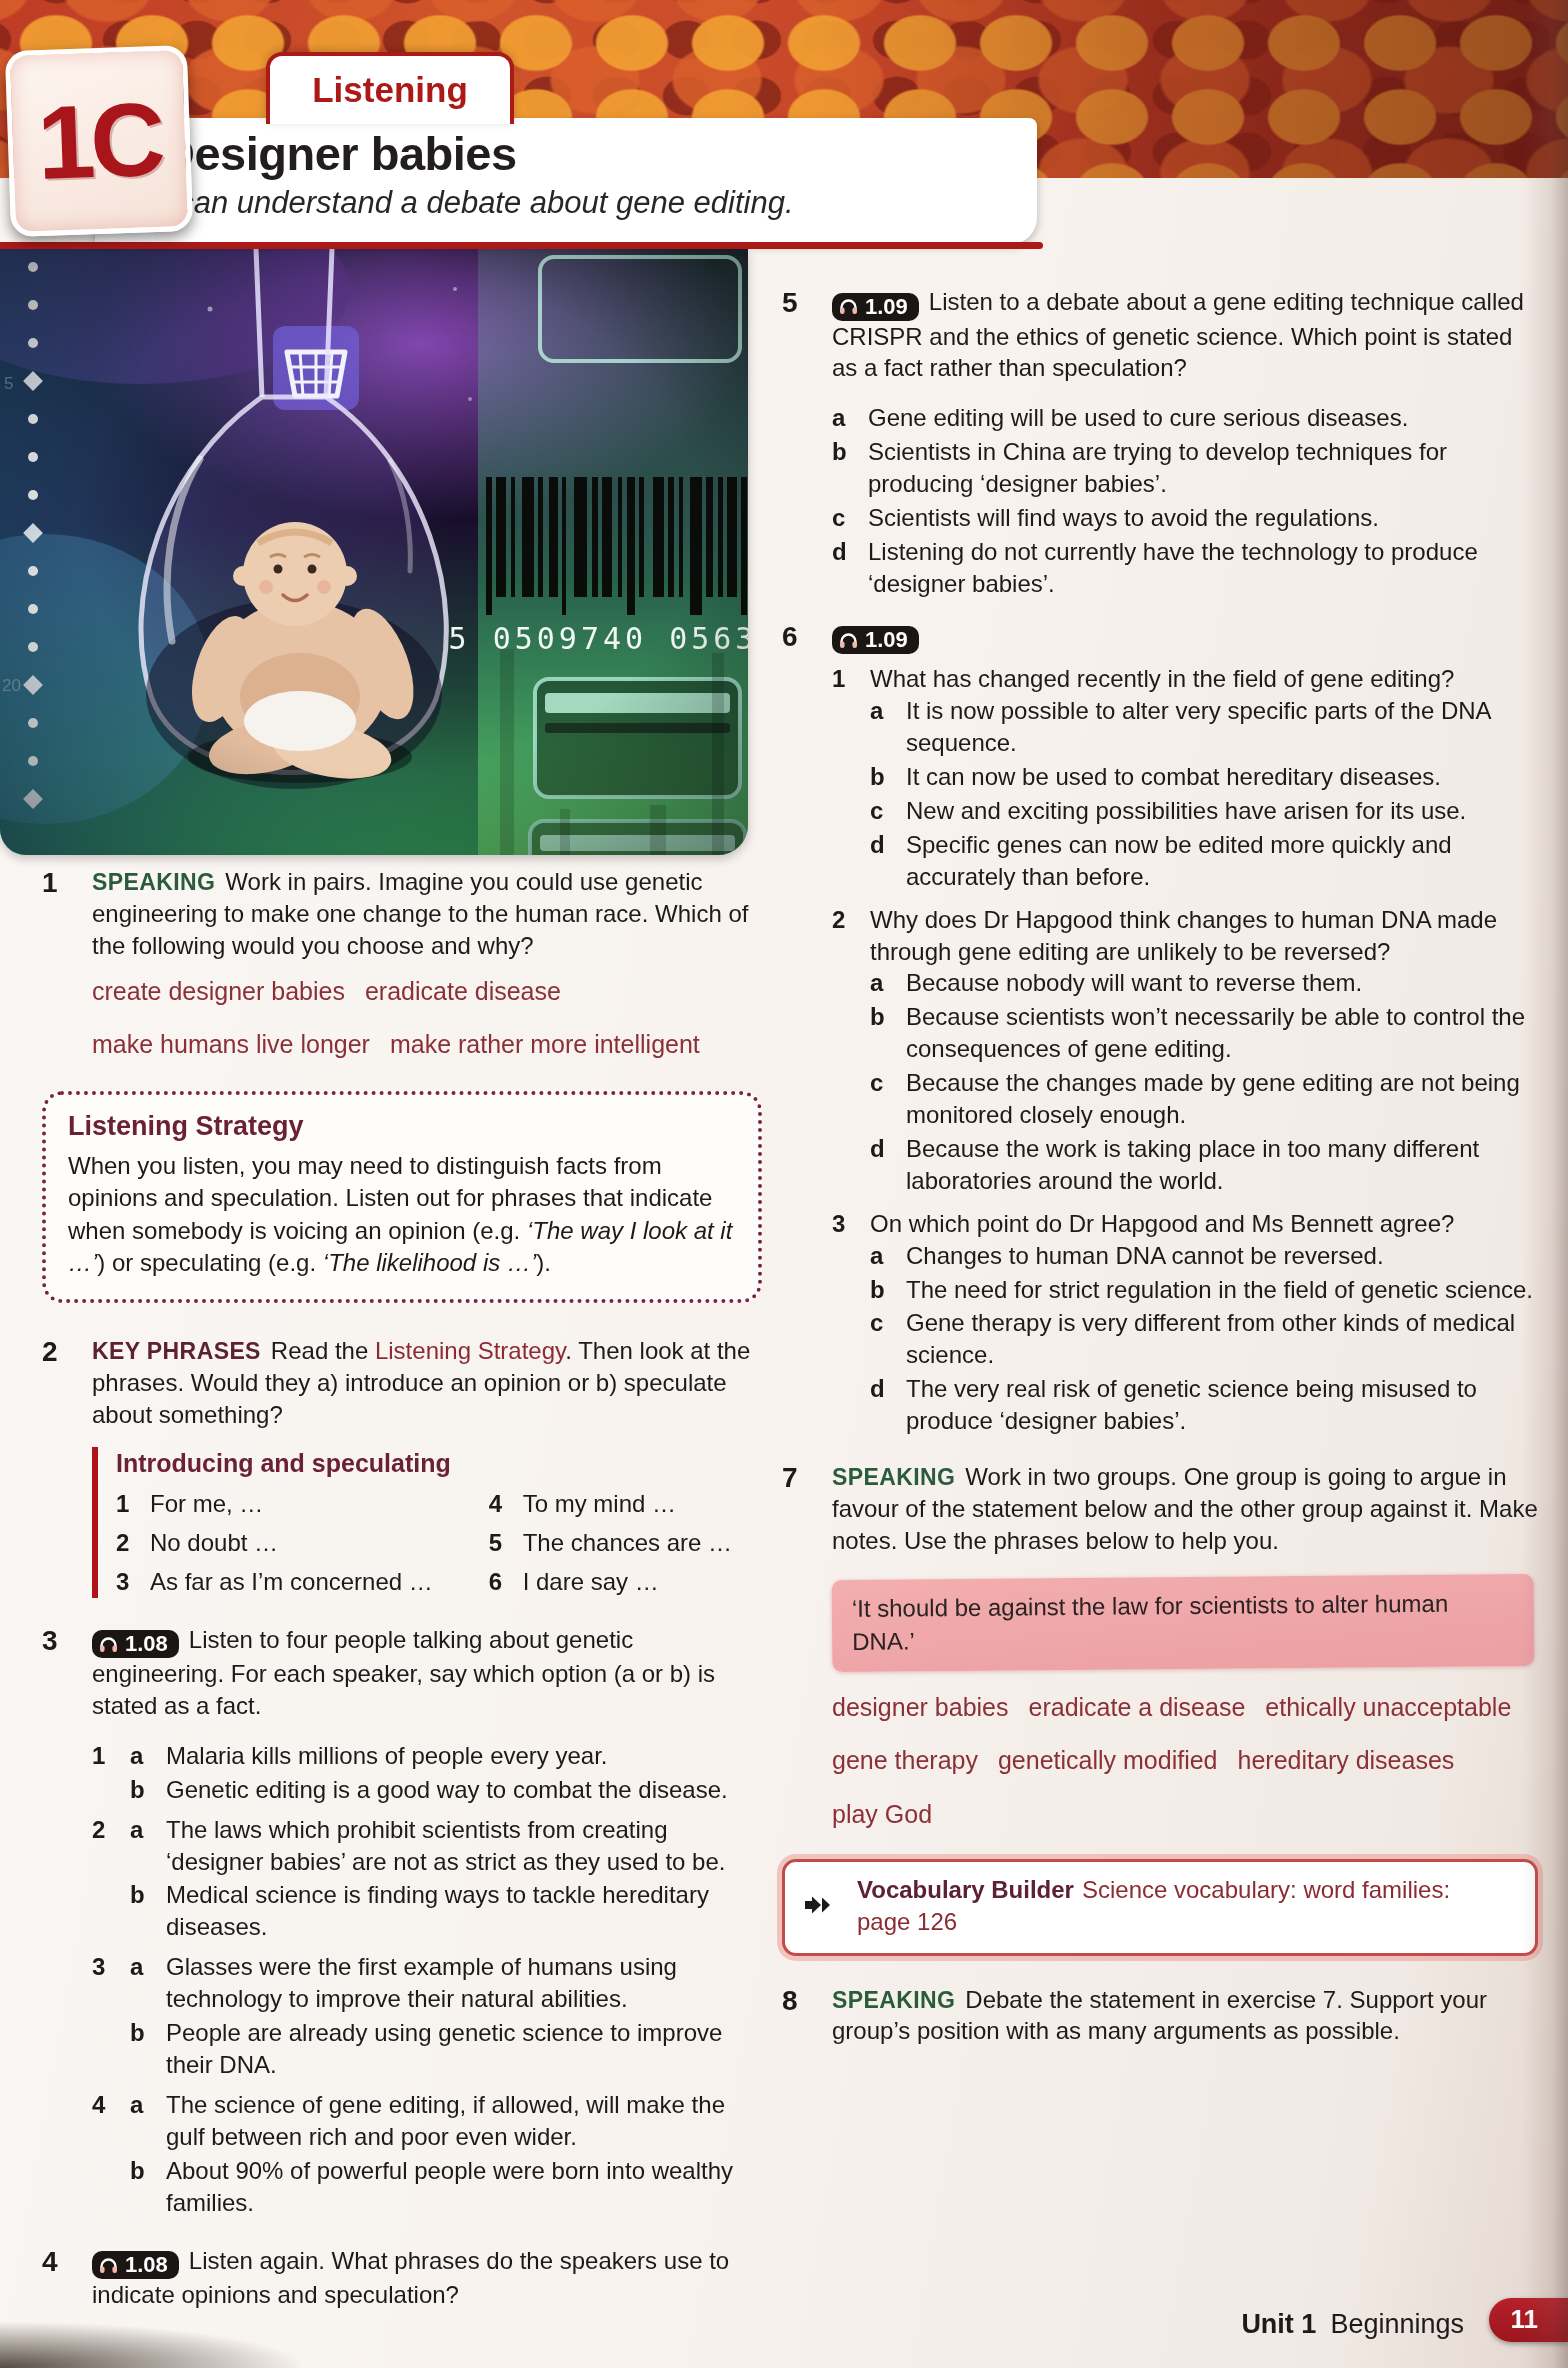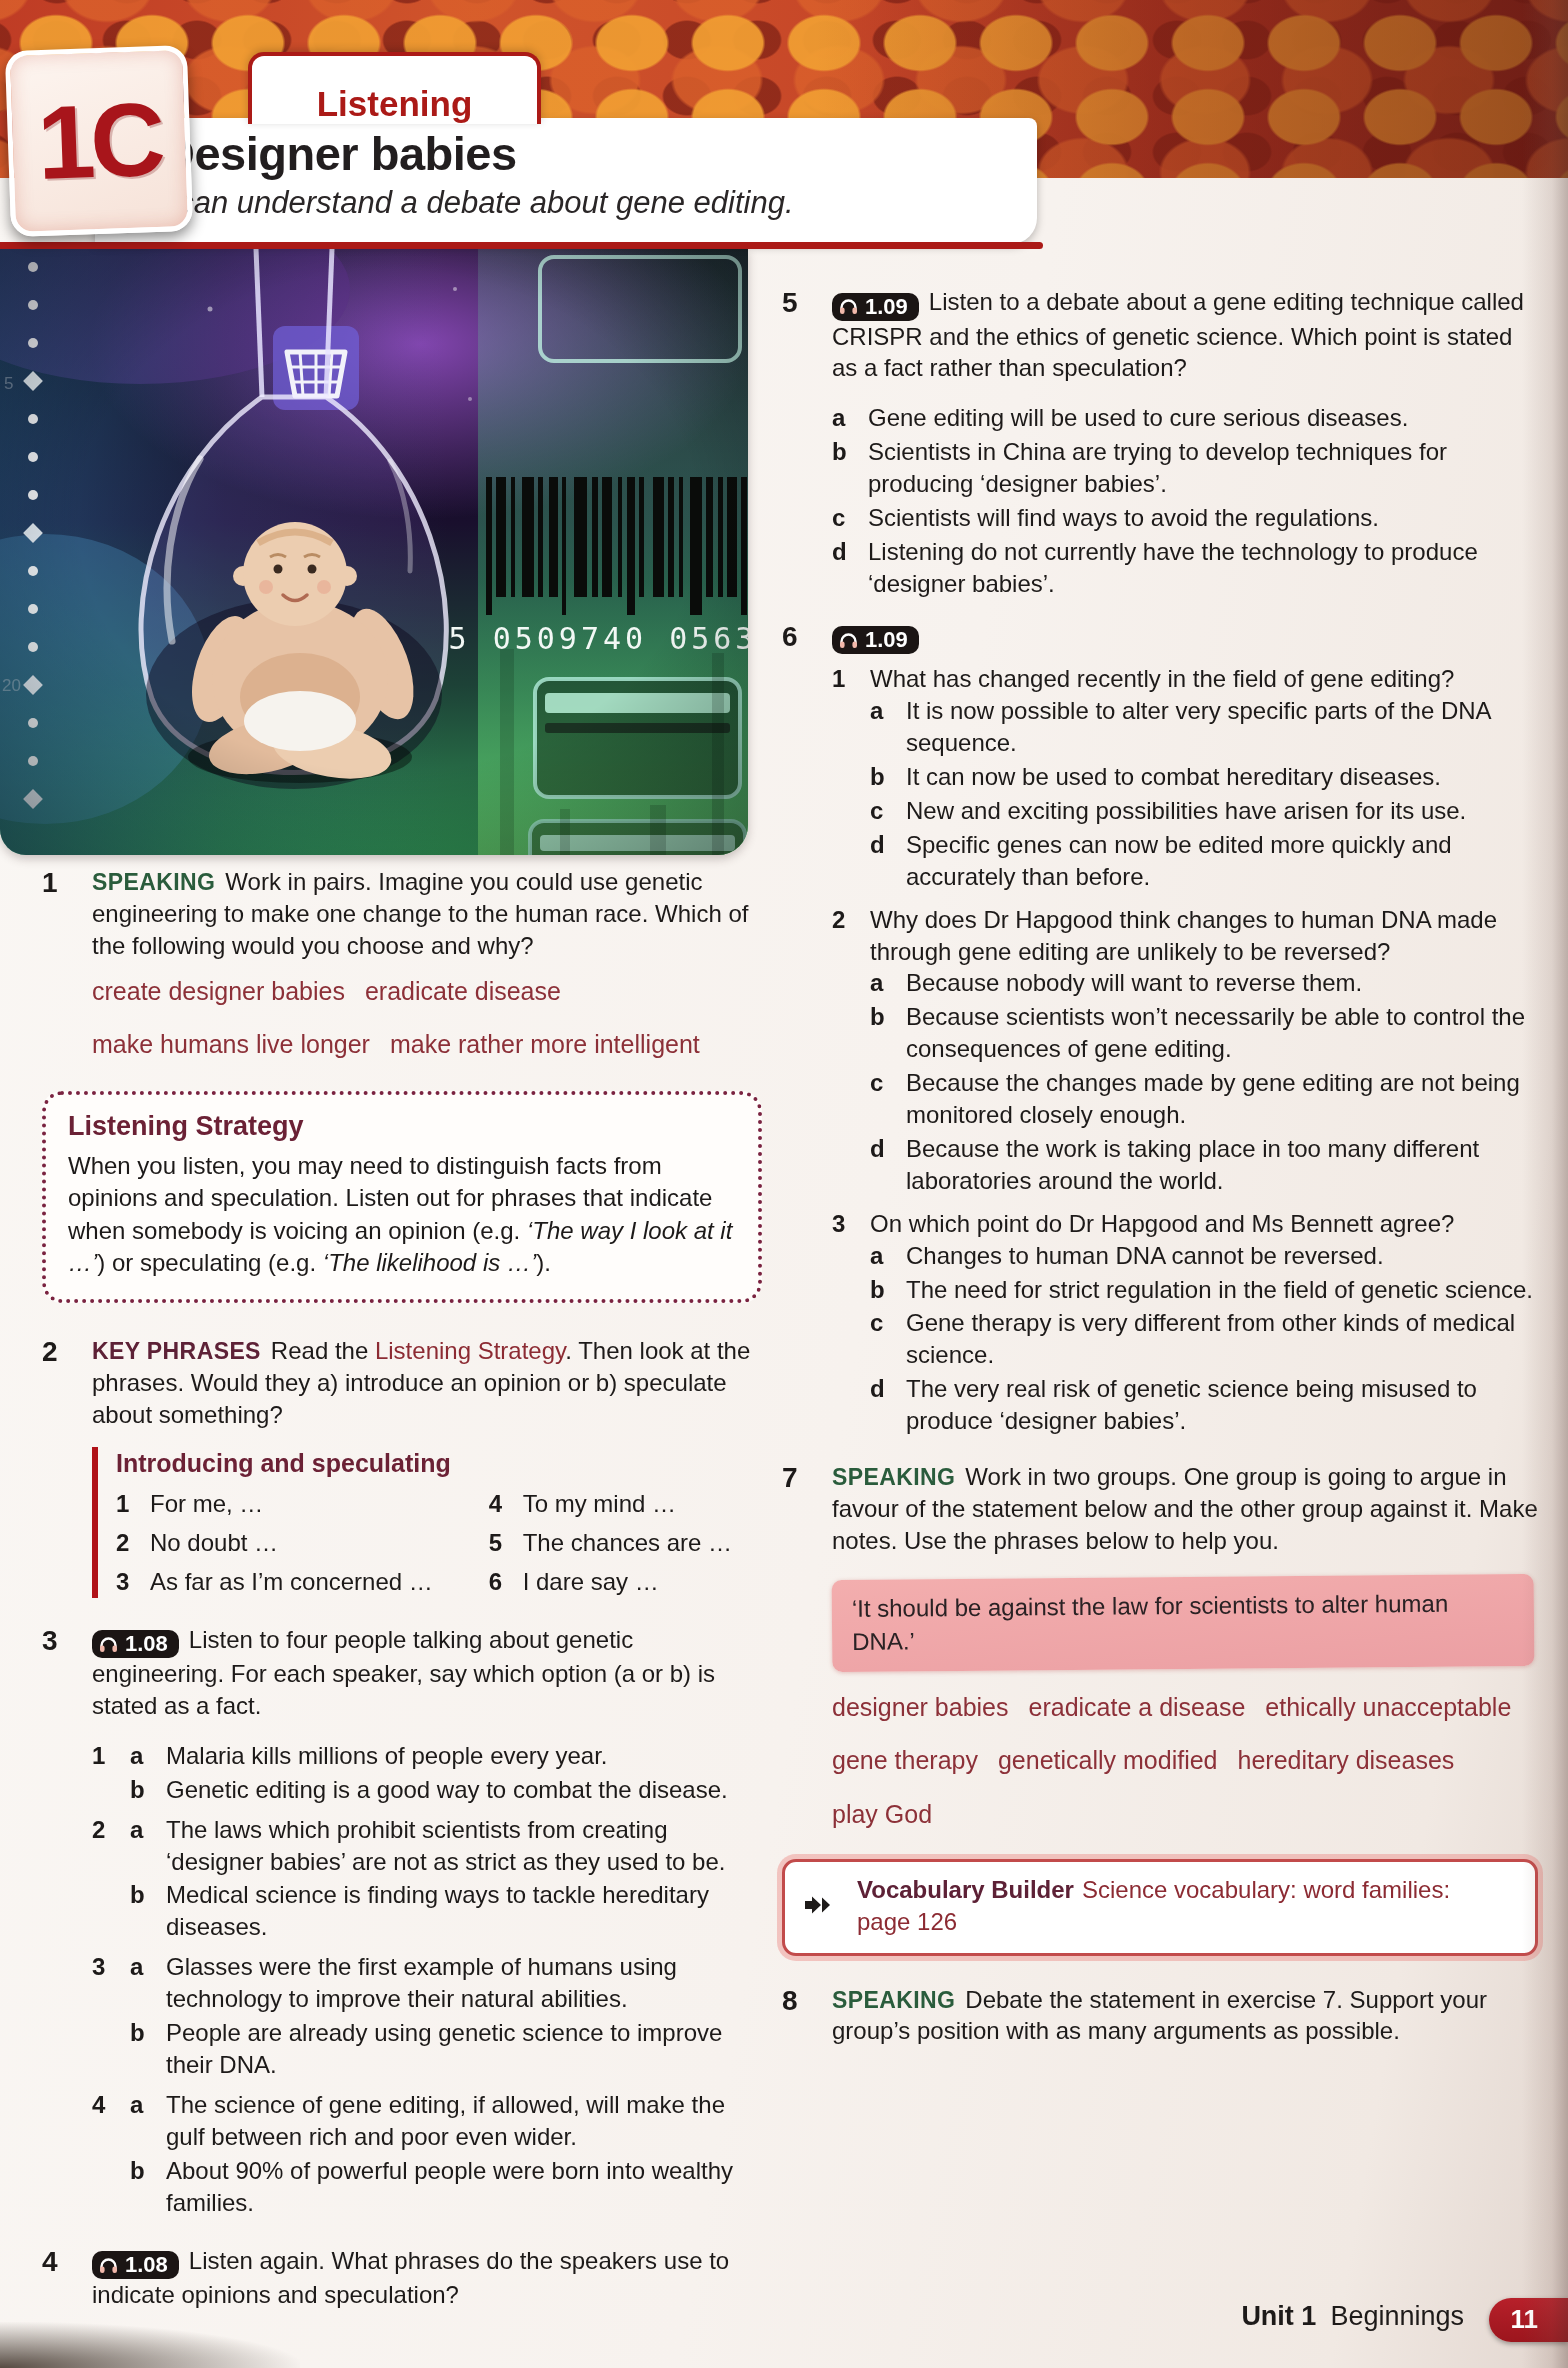--- a/index.html
+++ b/index.html
@@ -21,23 +21,23 @@
   .banner::after { content:""; position:absolute; inset:0;
     background:linear-gradient(90deg, transparent 52%, rgba(110,25,18,.38) 76%, rgba(82,18,14,.55) 100%); }
 
   .unit-badge { position:absolute; left:8px; top:48px; width:182px; height:186px;
     background:linear-gradient(160deg,#fdf5f0,#f6e2d8); border:5px solid #ffffff; border-radius:22px;
     box-shadow:0 6px 14px rgba(0,0,0,.45), inset 0 0 18px rgba(190,60,40,.25);
     display:flex; align-items:center; justify-content:center; transform:rotate(-2deg); z-index:6; }
   .unit-badge span { color:#a8151b; font-size:104px; font-weight:bold; letter-spacing:-5px;
     text-shadow:2px 2px 0 rgba(120,10,15,.25); }
 
-  .section-tab { position:absolute; left:248px; top:52px; width:293px; height:72px; z-index:5;
+  .section-tab { position:absolute; left:266px; top:52px; width:248px; height:72px; z-index:5;
     background:#ffffff; border:4px solid #ab1a17; border-bottom:none; border-radius:16px 16px 0 0;
-    display:flex; align-items:flex-end; justify-content:center; box-shadow:0 -2px 8px rgba(0,0,0,.2); }
+    display:flex; align-items:center; justify-content:center; box-shadow:0 -2px 8px rgba(0,0,0,.2); }
   .section-tab span { color:#ab1a17; font-weight:bold; font-size:35px; }
 
   .header-card { position:absolute; left:95px; top:118px; width:942px; height:126px; z-index:4;
     background:#ffffff; border-radius:8px 8px 26px 0; box-shadow:0 3px 8px rgba(0,0,0,.25);
     padding:8px 30px 0 66px; }
   .page-title { font-size:47px; font-weight:bold; color:#221e1f; letter-spacing:-.5px; }
   .page-subtitle { font-size:31px; font-style:italic; color:#2a2627; margin-top:4px; }
 
   .red-rule { position:absolute; left:0; top:242px; width:1043px; height:7px; z-index:5;
     background:#ab1a17; border-radius:0 4px 4px 0; }
@@ -96,21 +96,21 @@
   .vocab { background:#fff; border:3px solid #c24b4b; border-radius:14px;
     box-shadow:0 0 0 5px rgba(236,140,135,.45); padding:12px 18px 14px; margin:28px 0;
     font-size:24px; line-height:1.35; display:flex; gap:20px; align-items:center; }
   .vocab .arrow { flex:none; padding-top:5px; }
   .vocab-title { color:#5d2136; font-weight:bold; margin-right:8px; }
   .vocab-text { color:#8c2b33; }
   .vocab-page { color:#8c2b33; display:block; }
 
   .spacer18 { height:18px; } .spacer26 { height:26px; }
 
-  .footer { position:absolute; bottom:36px; right:104px; font-size:27px; color:#1d1a19; }
+  .footer { position:absolute; bottom:28px; right:104px; font-size:27px; color:#1d1a19; }
   .footer .u { font-weight:bold; margin-right:14px; }
   .page-badge { position:absolute; bottom:26px; right:0; background:linear-gradient(#b7202a,#9c151d);
     color:#fff; font-weight:bold; font-size:26px; padding:6px 30px 7px 22px;
     border-radius:24px 0 0 24px; box-shadow:0 2px 5px rgba(0,0,0,.35); }
 
   .edge-shadow { position:absolute; right:0; top:0; width:46px; height:100%; z-index:9;
     background:linear-gradient(90deg, rgba(120,90,80,0) 0%, rgba(120,90,80,.16) 65%, rgba(86,58,52,.34) 100%);
     pointer-events:none; }
   .curl-shadow { position:absolute; left:0; bottom:0; width:300px; height:46px; z-index:9;
     background:radial-gradient(ellipse at 0% 100%, rgba(45,32,22,.8), rgba(45,32,22,0) 72%);

